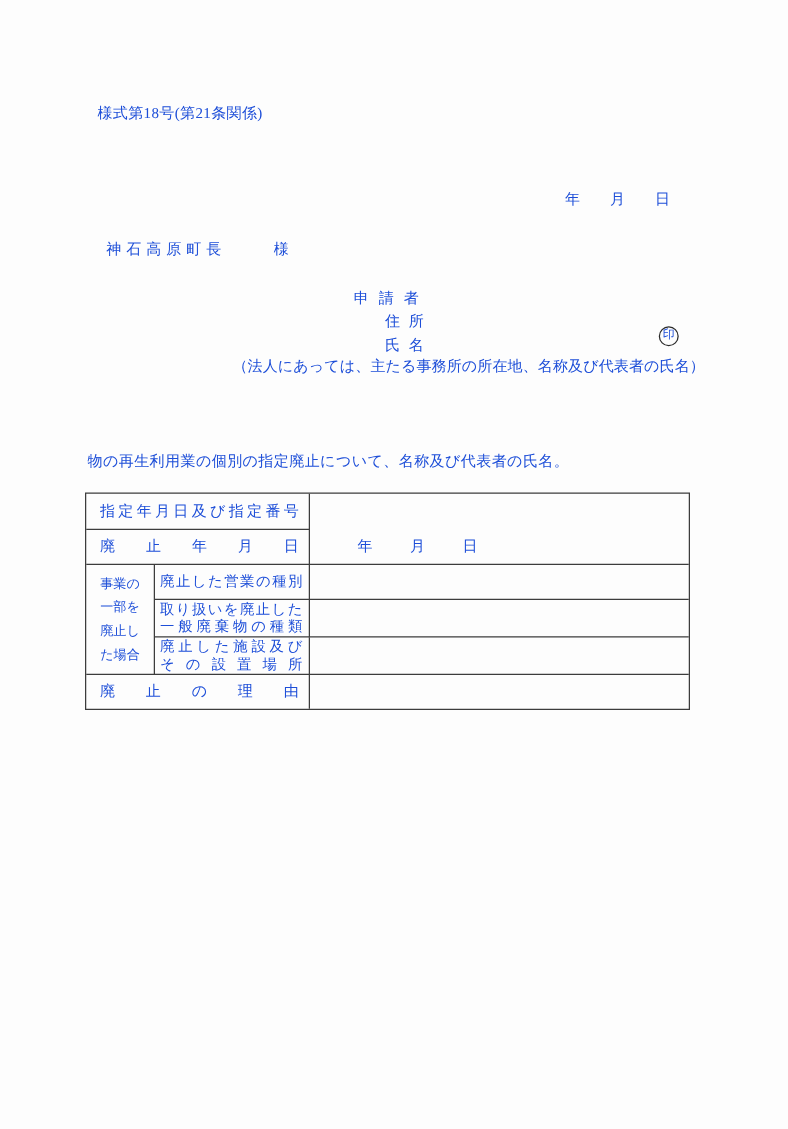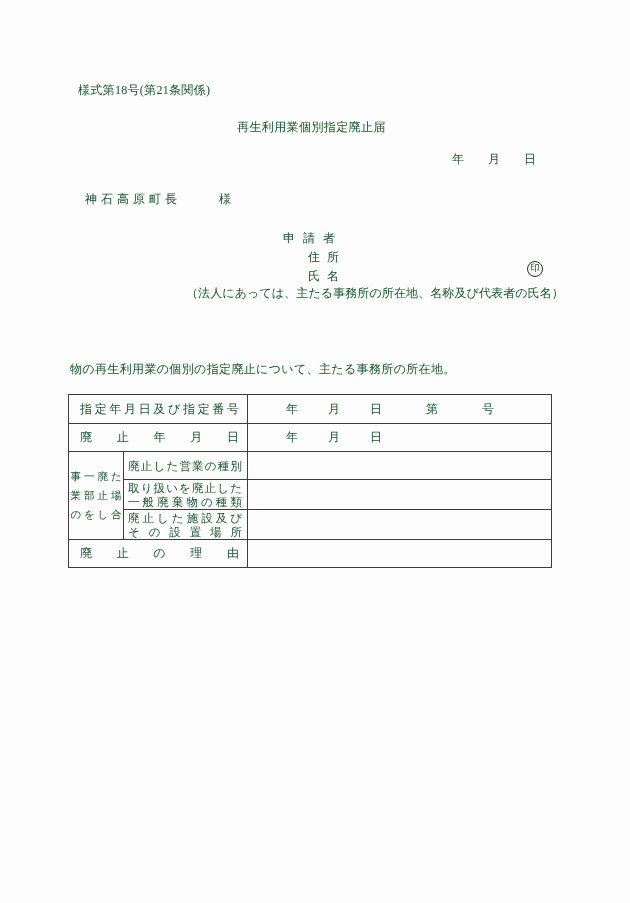--- a/index.html
+++ b/index.html
@@ -3,21 +3,21 @@
 <meta charset="utf-8">
 <style>
   * { margin: 0; padding: 0; box-sizing: border-box; }
   html, body { background: #e8e8e8; }
   .page {
     position: relative;
     width: 630px;
     height: 903px;
     margin: 0 auto;
     background: #fdfdfd;
-    color: #14532d;
+    color: #1d4ed8;
     font-family: "Liberation Serif", "DejaVu Serif", serif;
     font-size: 12px;
     overflow: hidden;
   }
   .abs { position: absolute; white-space: pre; }
 
   .form-number   { left: 78px;  top: 82px;  letter-spacing: 0.3px; }
   .doc-title     { left: 237px; top: 119px; letter-spacing: 0.4px; }
   .date-line     { left: 452px; top: 151px; }
 
@@ -59,21 +59,21 @@
   .br { border-right: 1px solid #3c3c3c; }
   .bb { border-bottom: 1px solid #3c3c3c; }
 
   .label-main { grid-column: 1 / span 2; padding: 0 8px 0 11px; }
   .label-main .jline { width: 100%; }
 
   .value-cell { grid-column: 3; padding-left: 38px; letter-spacing: 2px; white-space: pre; }
 
   .group-cell {
     grid-column: 1; grid-row: 3 / span 3;
-    flex-direction: row; justify-content: center;
+    flex-direction: column; justify-content: center;
     font-size: 10.5px; line-height: 19px;
     text-align: center;
   }
 
   .sub-label {
     grid-column: 2;
     flex-direction: column; justify-content: center;
     padding: 0 5px 0 4px;
     font-size: 11.5px;
   }
@@ -83,21 +83,20 @@
   .char-justify { display: flex; justify-content: space-between; white-space: normal; }
   .char-justify span { display: block; }
 </style>
 </head>
 <body>
 
 <div class="page">
 
   <div class="abs form-number">様式第18号(第21条関係)</div>
 
-  <div class="abs doc-title">再生利用業個別指定廃止届</div>
 
   <div class="abs date-line">年　　月　　日</div>
 
   <div class="abs addressee-row">
     <div class="addressee-name char-justify">
         <span>神</span>
         <span>石</span>
         <span>高</span>
         <span>原</span>
         <span>町</span>
@@ -119,40 +118,39 @@
 
   <div class="abs name-label char-justify">
       <span>氏</span>
       <span>名</span>
     </div>
 
   <div class="seal">印</div>
 
   <div class="abs corporate-note">（法人にあっては、主たる事務所の所在地、名称及び代表者の氏名）</div>
 
-  <div class="abs body-line-2">物の再生利用業の個別の指定廃止について、主たる事務所の所在地。</div>
+  <div class="abs body-line-2">物の再生利用業の個別の指定廃止について、名称及び代表者の氏名。</div>
 
   <div class="form-table">
 
     <div class="cell label-main br bb">
       <div class="jline char-justify">
           <span>指</span>
           <span>定</span>
           <span>年</span>
           <span>月</span>
           <span>日</span>
           <span>及</span>
           <span>び</span>
           <span>指</span>
           <span>定</span>
           <span>番</span>
           <span>号</span>
         </div>
     </div>
-    <div class="cell value-cell bb">年　　月　　日　　　第　　　号</div>
 
     <div class="cell label-main br bb">
       <div class="jline char-justify">
           <span>廃</span>
           <span>止</span>
           <span>年</span>
           <span>月</span>
           <span>日</span>
         </div>
     </div>

